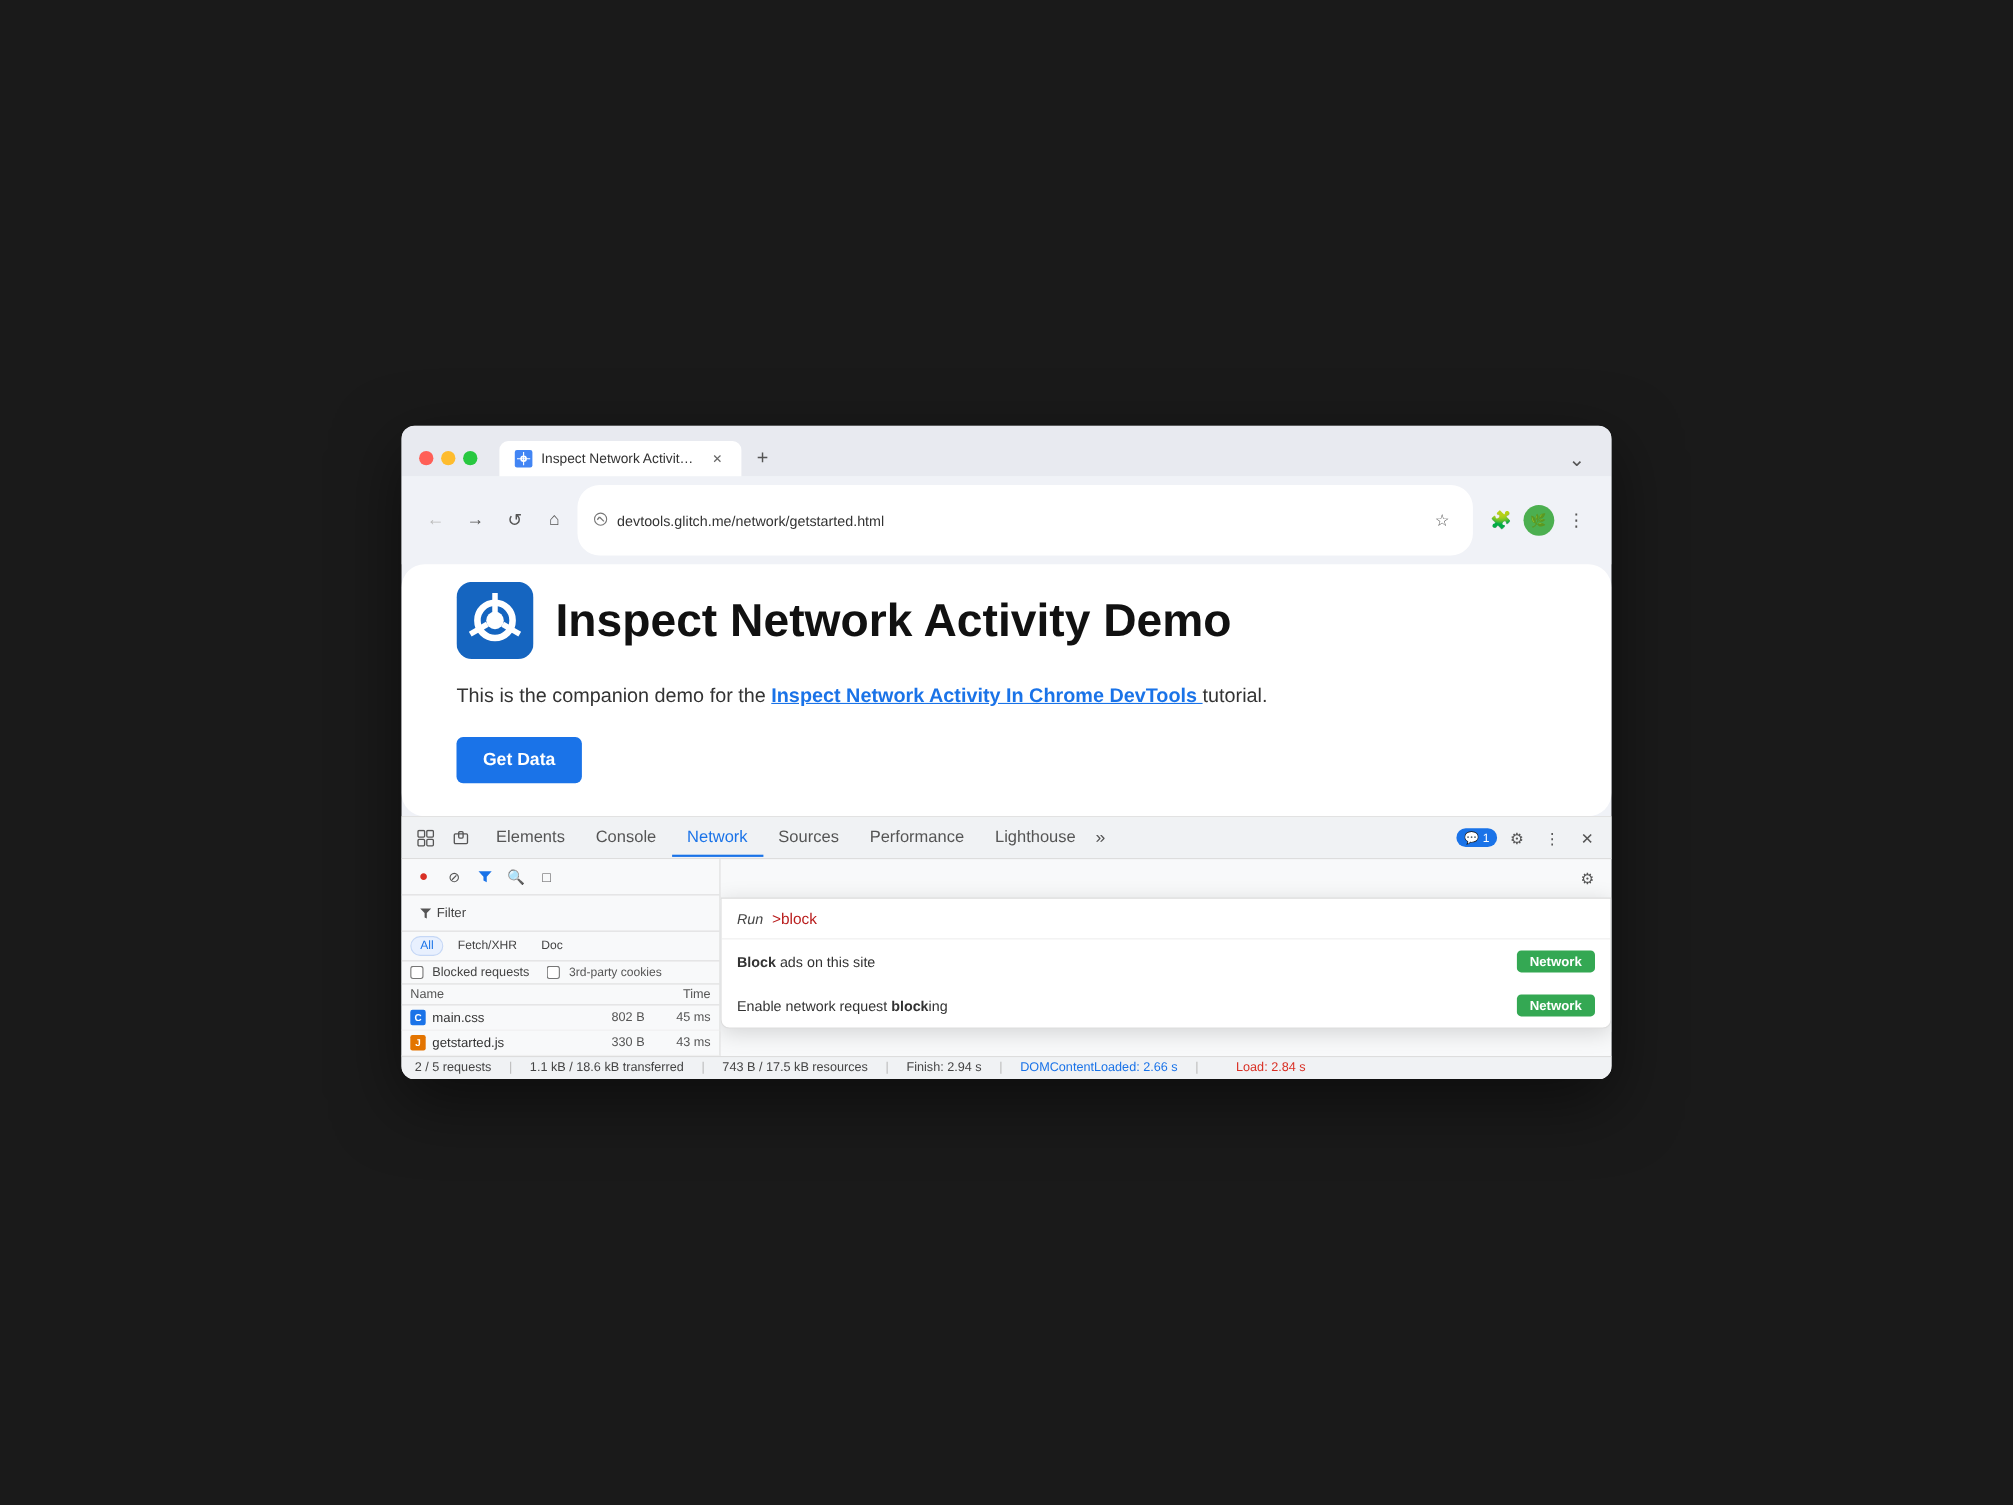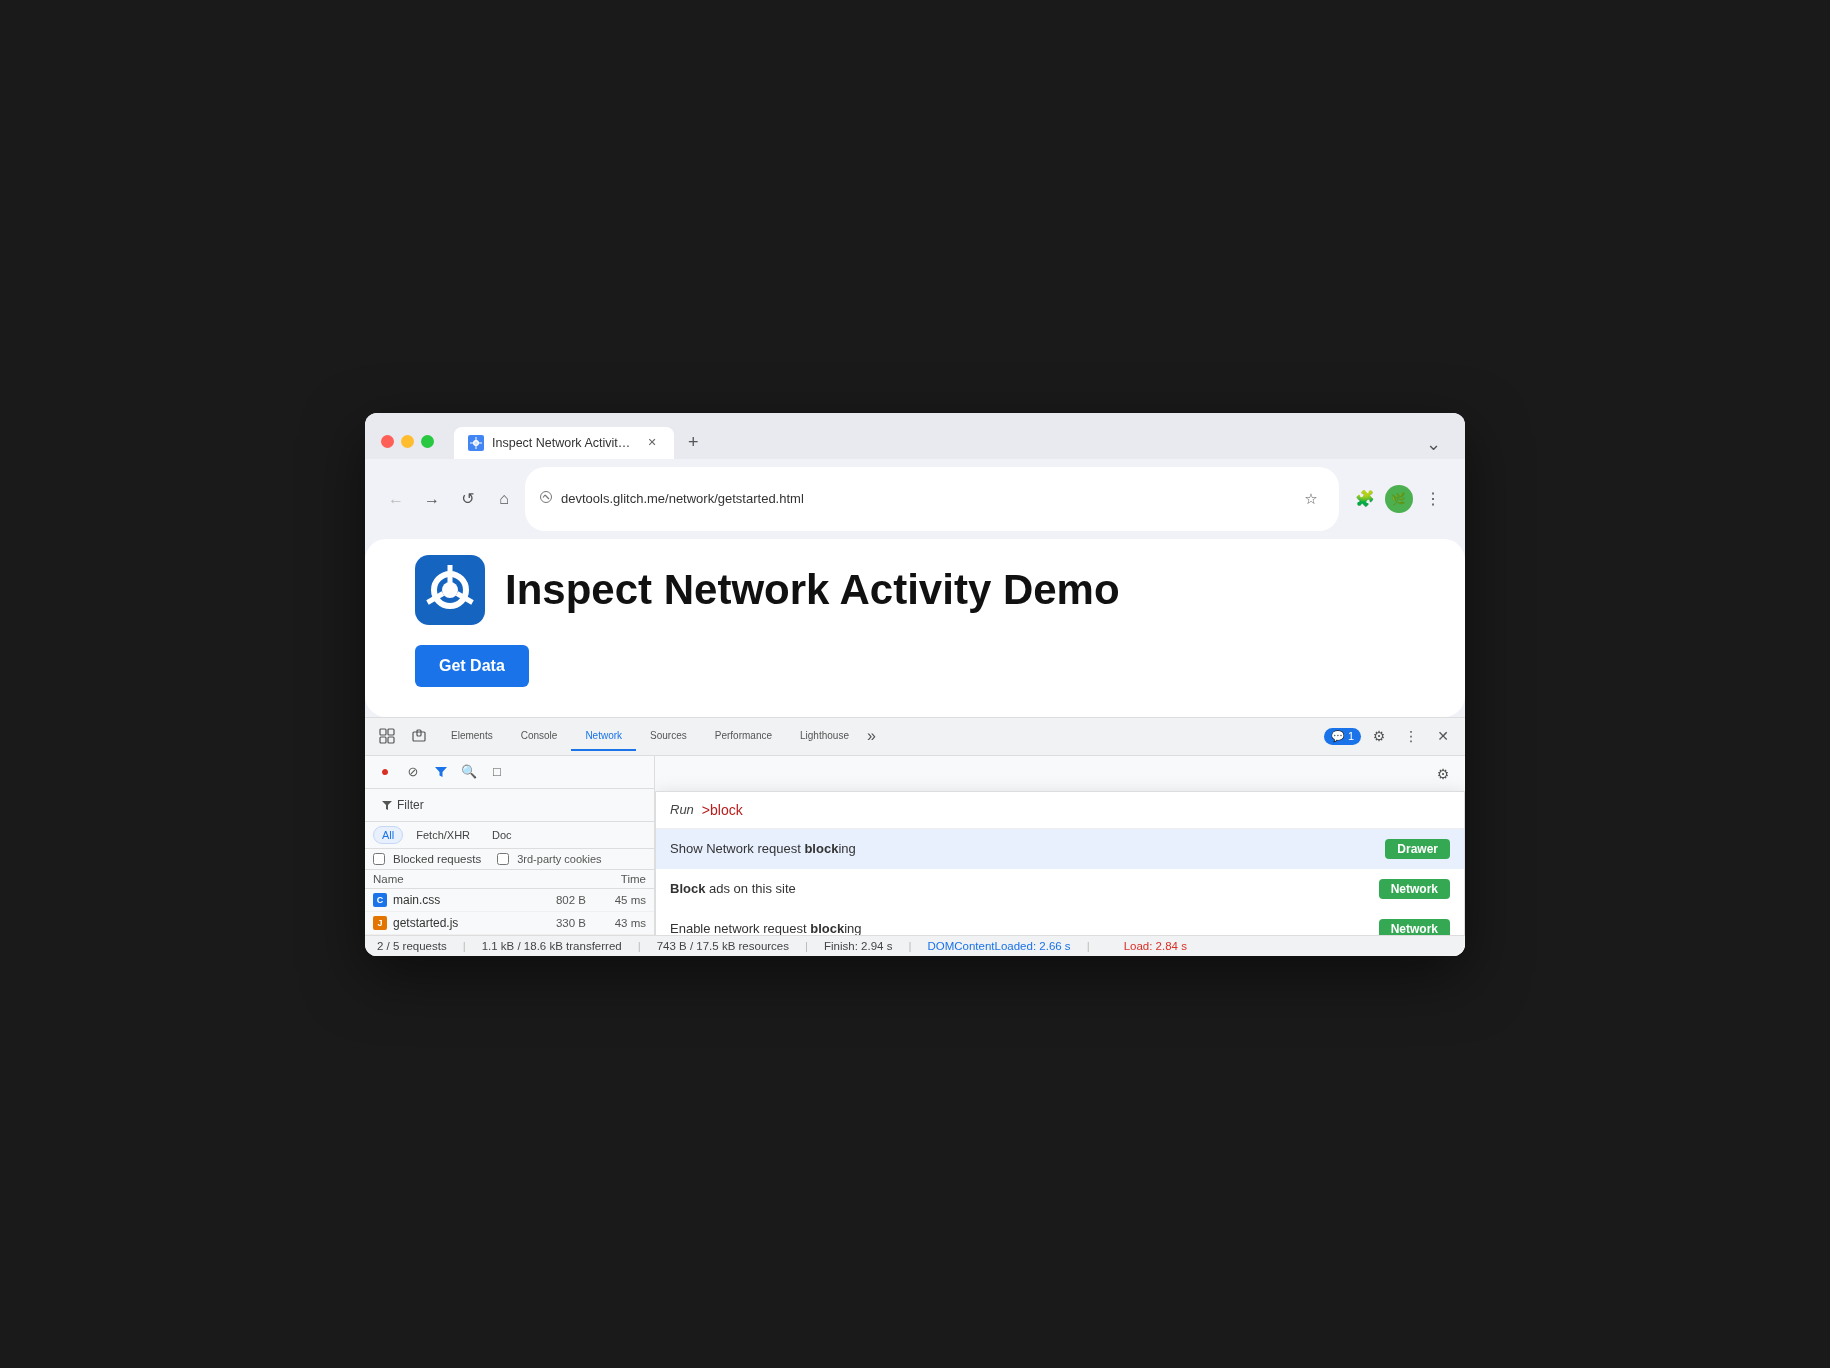--- a/index.html
+++ b/index.html
@@ -261,21 +261,21 @@
       cursor: pointer;
     }
     .dt-tabs {
       display: flex;
       align-items: center;
       gap: 0;
       flex: 1;
     }
     .dt-tab {
       padding: 8px 14px;
-      font-size: 10px;
+      font-size: 15px;
       color: #555;
       cursor: pointer;
       border-bottom: 2px solid transparent;
       white-space: nowrap;
     }
     .dt-tab.active {
       color: #1a73e8;
       border-bottom: 2px solid #1a73e8;
     }
     .dt-more { font-size: 16px; color: #555; cursor: pointer; padding: 4px; }
@@ -579,20 +579,23 @@
           <rect width="70" height="70" rx="14" fill="#1565c0"></rect>
           <circle cx="35" cy="35" r="16" fill="none" stroke="white" stroke-width="6"></circle>
           <circle cx="35" cy="35" r="8" fill="white"></circle>
           <line x1="35" y1="10" x2="35" y2="28" stroke="white" stroke-width="5"></line>
           <line x1="12.5" y1="47.5" x2="28" y2="38.5" stroke="white" stroke-width="5"></line>
           <line x1="57.5" y1="47.5" x2="42" y2="38.5" stroke="white" stroke-width="5"></line>
         </svg>
       </div>
       <h1 class="page-title">Inspect Network Activity Demo</h1>
     </div>
+    <p class="page-description">
+      <span>This is the companion demo for the </span><a href="#">Inspect Network Activity In Chrome DevTools </a><span>tutorial.</span>
+    </p>
     <button class="get-data-btn">Get Data</button>
   </div>
 
   <div class="devtools">
 
     <div class="devtools-toolbar">
       <div class="dt-icon-btn">
         <svg width="16" height="16" viewBox="0 0 16 16" fill="none">
           <rect x="1" y="1" width="6" height="6" rx="1" stroke="#555" stroke-width="1.2"></rect>
           <rect x="1" y="9" width="6" height="6" rx="1" stroke="#555" stroke-width="1.2"></rect>
@@ -688,26 +691,20 @@
         <div class="dt-main-toolbar">
           <div class="dt-settings-btn">⚙</div>
         </div>
 
         <div class="command-menu">
           <div class="command-input-row">
             <span class="command-run">Run</span>
             <input type="text" class="command-input" value="&gt;block" style="">
           </div>
 
-          <div class="command-item highlighted">
-            <span class="command-item-text">
-              <span>Show Network request </span><strong>block</strong><span>ing</span>
-            </span>
-            <span class="command-badge badge-drawer">Drawer</span>
-          </div>
 
           <div class="command-item">
             <span class="command-item-text">
               <strong>Block</strong><span> ads on this site</span>
             </span>
             <span class="command-badge badge-network">Network</span>
           </div>
 
           <div class="command-item">
             <span class="command-item-text">

